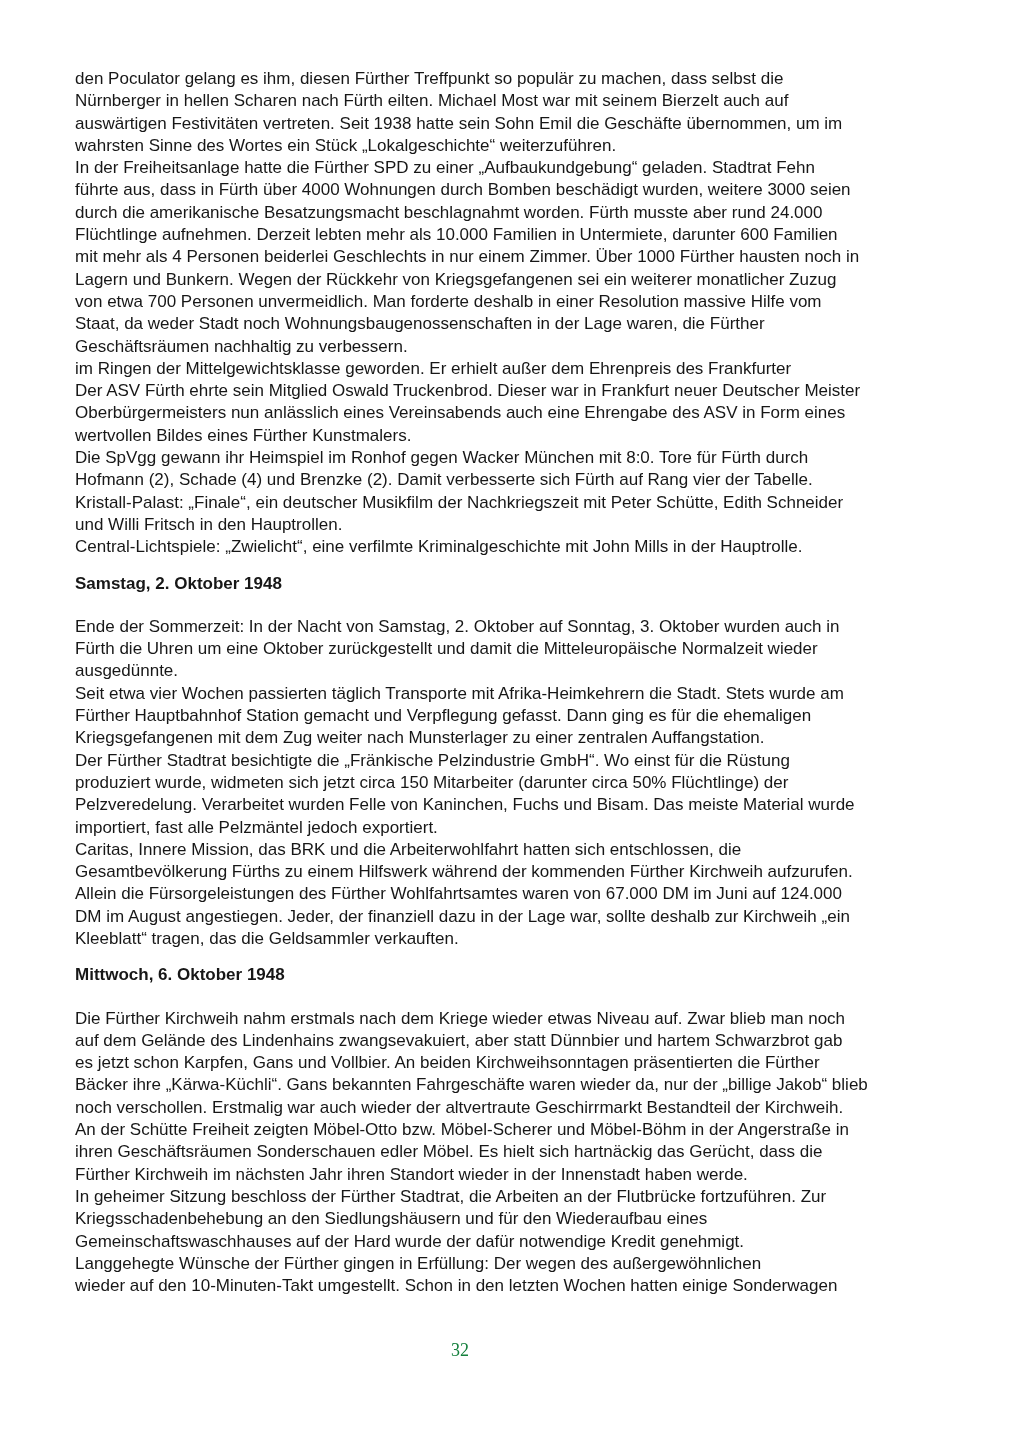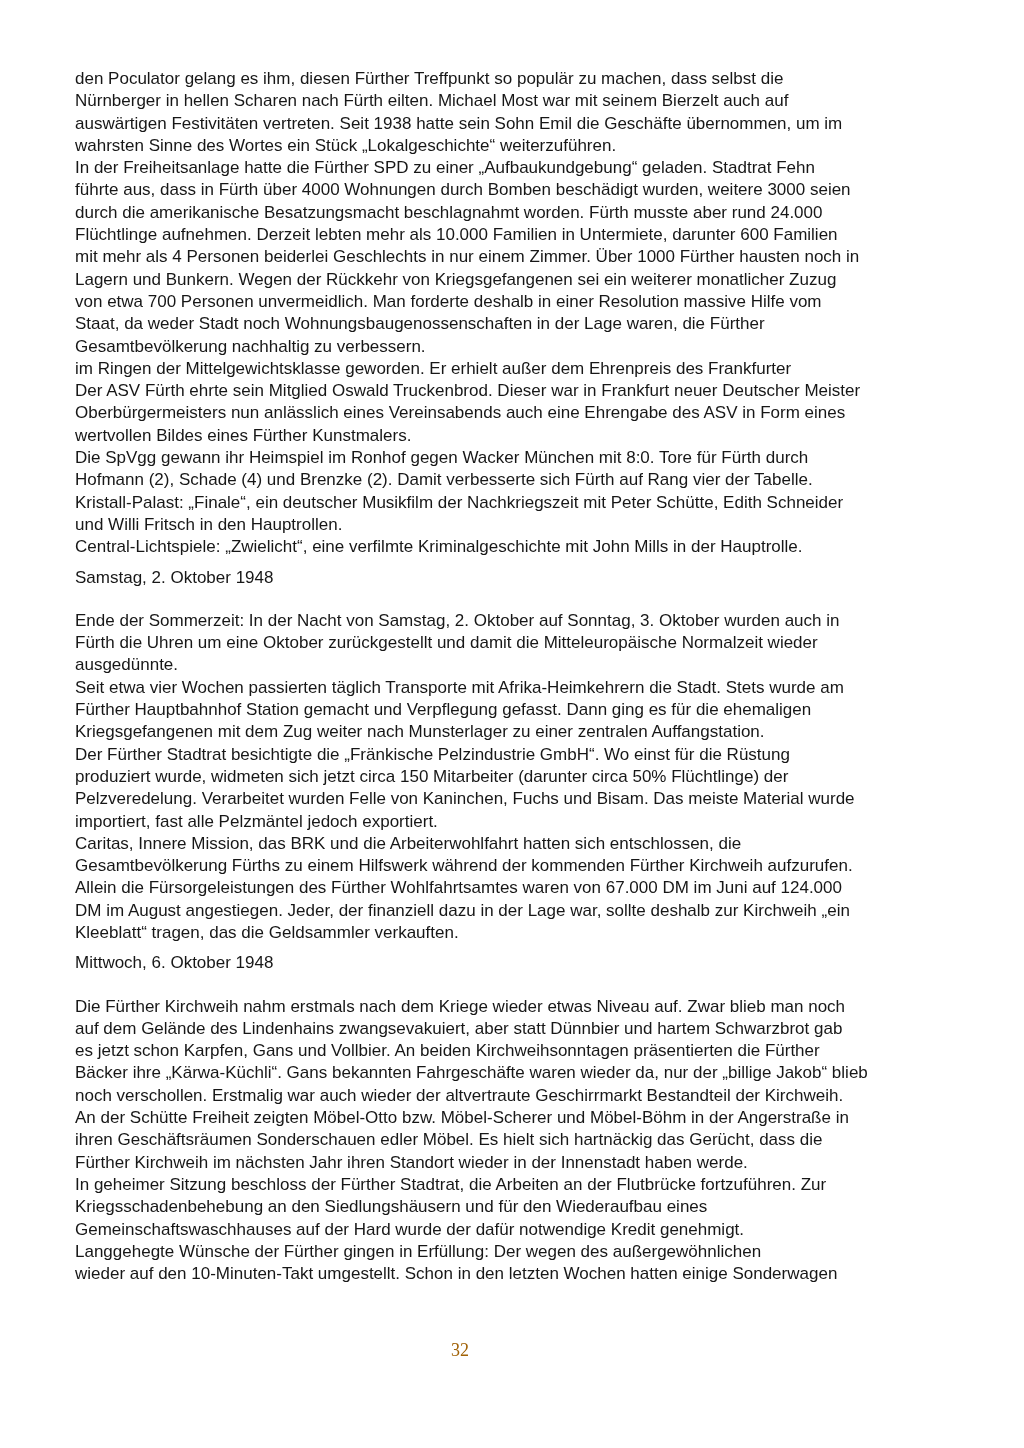--- a/index.html
+++ b/index.html
@@ -24,33 +24,33 @@
     font-size: 17px;
     line-height: 22.3px;
   }
   .paragraph {
     margin: 0;
   }
   .line {
     white-space: nowrap;
   }
   .heading {
-    font-weight: normal;
-    margin: 8px 0 21px 0;
+    font-weight: bold;
+    margin: 14px 0 21px 0;
     white-space: nowrap;
   }
   .page-number {
     position: absolute;
     top: 1340px;
     left: 400px;
     width: 120px;
     text-align: center;
     font-family: "Liberation Serif", serif;
     font-size: 18px;
-    color: #a16207;
+    color: #15803d;
   }
 </style>
 </head>
 <body>
 
 <div class="page">
   <div class="content">
       <div class="paragraph">
         <div class="line">den Poculator gelang es ihm, diesen Fürther Treffpunkt so populär zu machen, dass selbst die</div>
         <div class="line">Nürnberger in hellen Scharen nach Fürth eilten. Michael Most war mit seinem Bierzelt auch auf</div>
@@ -59,21 +59,21 @@
       </div>
       <div class="paragraph">
         <div class="line">In der Freiheitsanlage hatte die Fürther SPD zu einer „Aufbaukundgebung“ geladen. Stadtrat Fehn</div>
         <div class="line">führte aus, dass in Fürth über 4000 Wohnungen durch Bomben beschädigt wurden, weitere 3000 seien</div>
         <div class="line">durch die amerikanische Besatzungsmacht beschlagnahmt worden. Fürth musste aber rund 24.000</div>
         <div class="line">Flüchtlinge aufnehmen. Derzeit lebten mehr als 10.000 Familien in Untermiete, darunter 600 Familien</div>
         <div class="line">mit mehr als 4 Personen beiderlei Geschlechts in nur einem Zimmer. Über 1000 Fürther hausten noch in</div>
         <div class="line">Lagern und Bunkern. Wegen der Rückkehr von Kriegsgefangenen sei ein weiterer monatlicher Zuzug</div>
         <div class="line">von etwa 700 Personen unvermeidlich. Man forderte deshalb in einer Resolution massive Hilfe vom</div>
         <div class="line">Staat, da weder Stadt noch Wohnungsbaugenossenschaften in der Lage waren, die Fürther</div>
-        <div class="line">Gesamtbevölkerung nachhaltig zu verbessern.</div>
+        <div class="line">Geschäftsräumen nachhaltig zu verbessern.</div>
       </div>
       <div class="paragraph">
         <div class="line">im Ringen der Mittelgewichtsklasse geworden. Er erhielt außer dem Ehrenpreis des Frankfurter</div>
         <div class="line">Der ASV Fürth ehrte sein Mitglied Oswald Truckenbrod. Dieser war in Frankfurt neuer Deutscher Meister</div>
         <div class="line">Oberbürgermeisters nun anlässlich eines Vereinsabends auch eine Ehrengabe des ASV in Form eines</div>
         <div class="line">wertvollen Bildes eines Fürther Kunstmalers.</div>
       </div>
       <div class="paragraph">
         <div class="line">Die SpVgg gewann ihr Heimspiel im Ronhof gegen Wacker München mit 8:0. Tore für Fürth durch</div>
         <div class="line">Hofmann (2), Schade (4) und Brenzke (2). Damit verbesserte sich Fürth auf Rang vier der Tabelle.</div>

